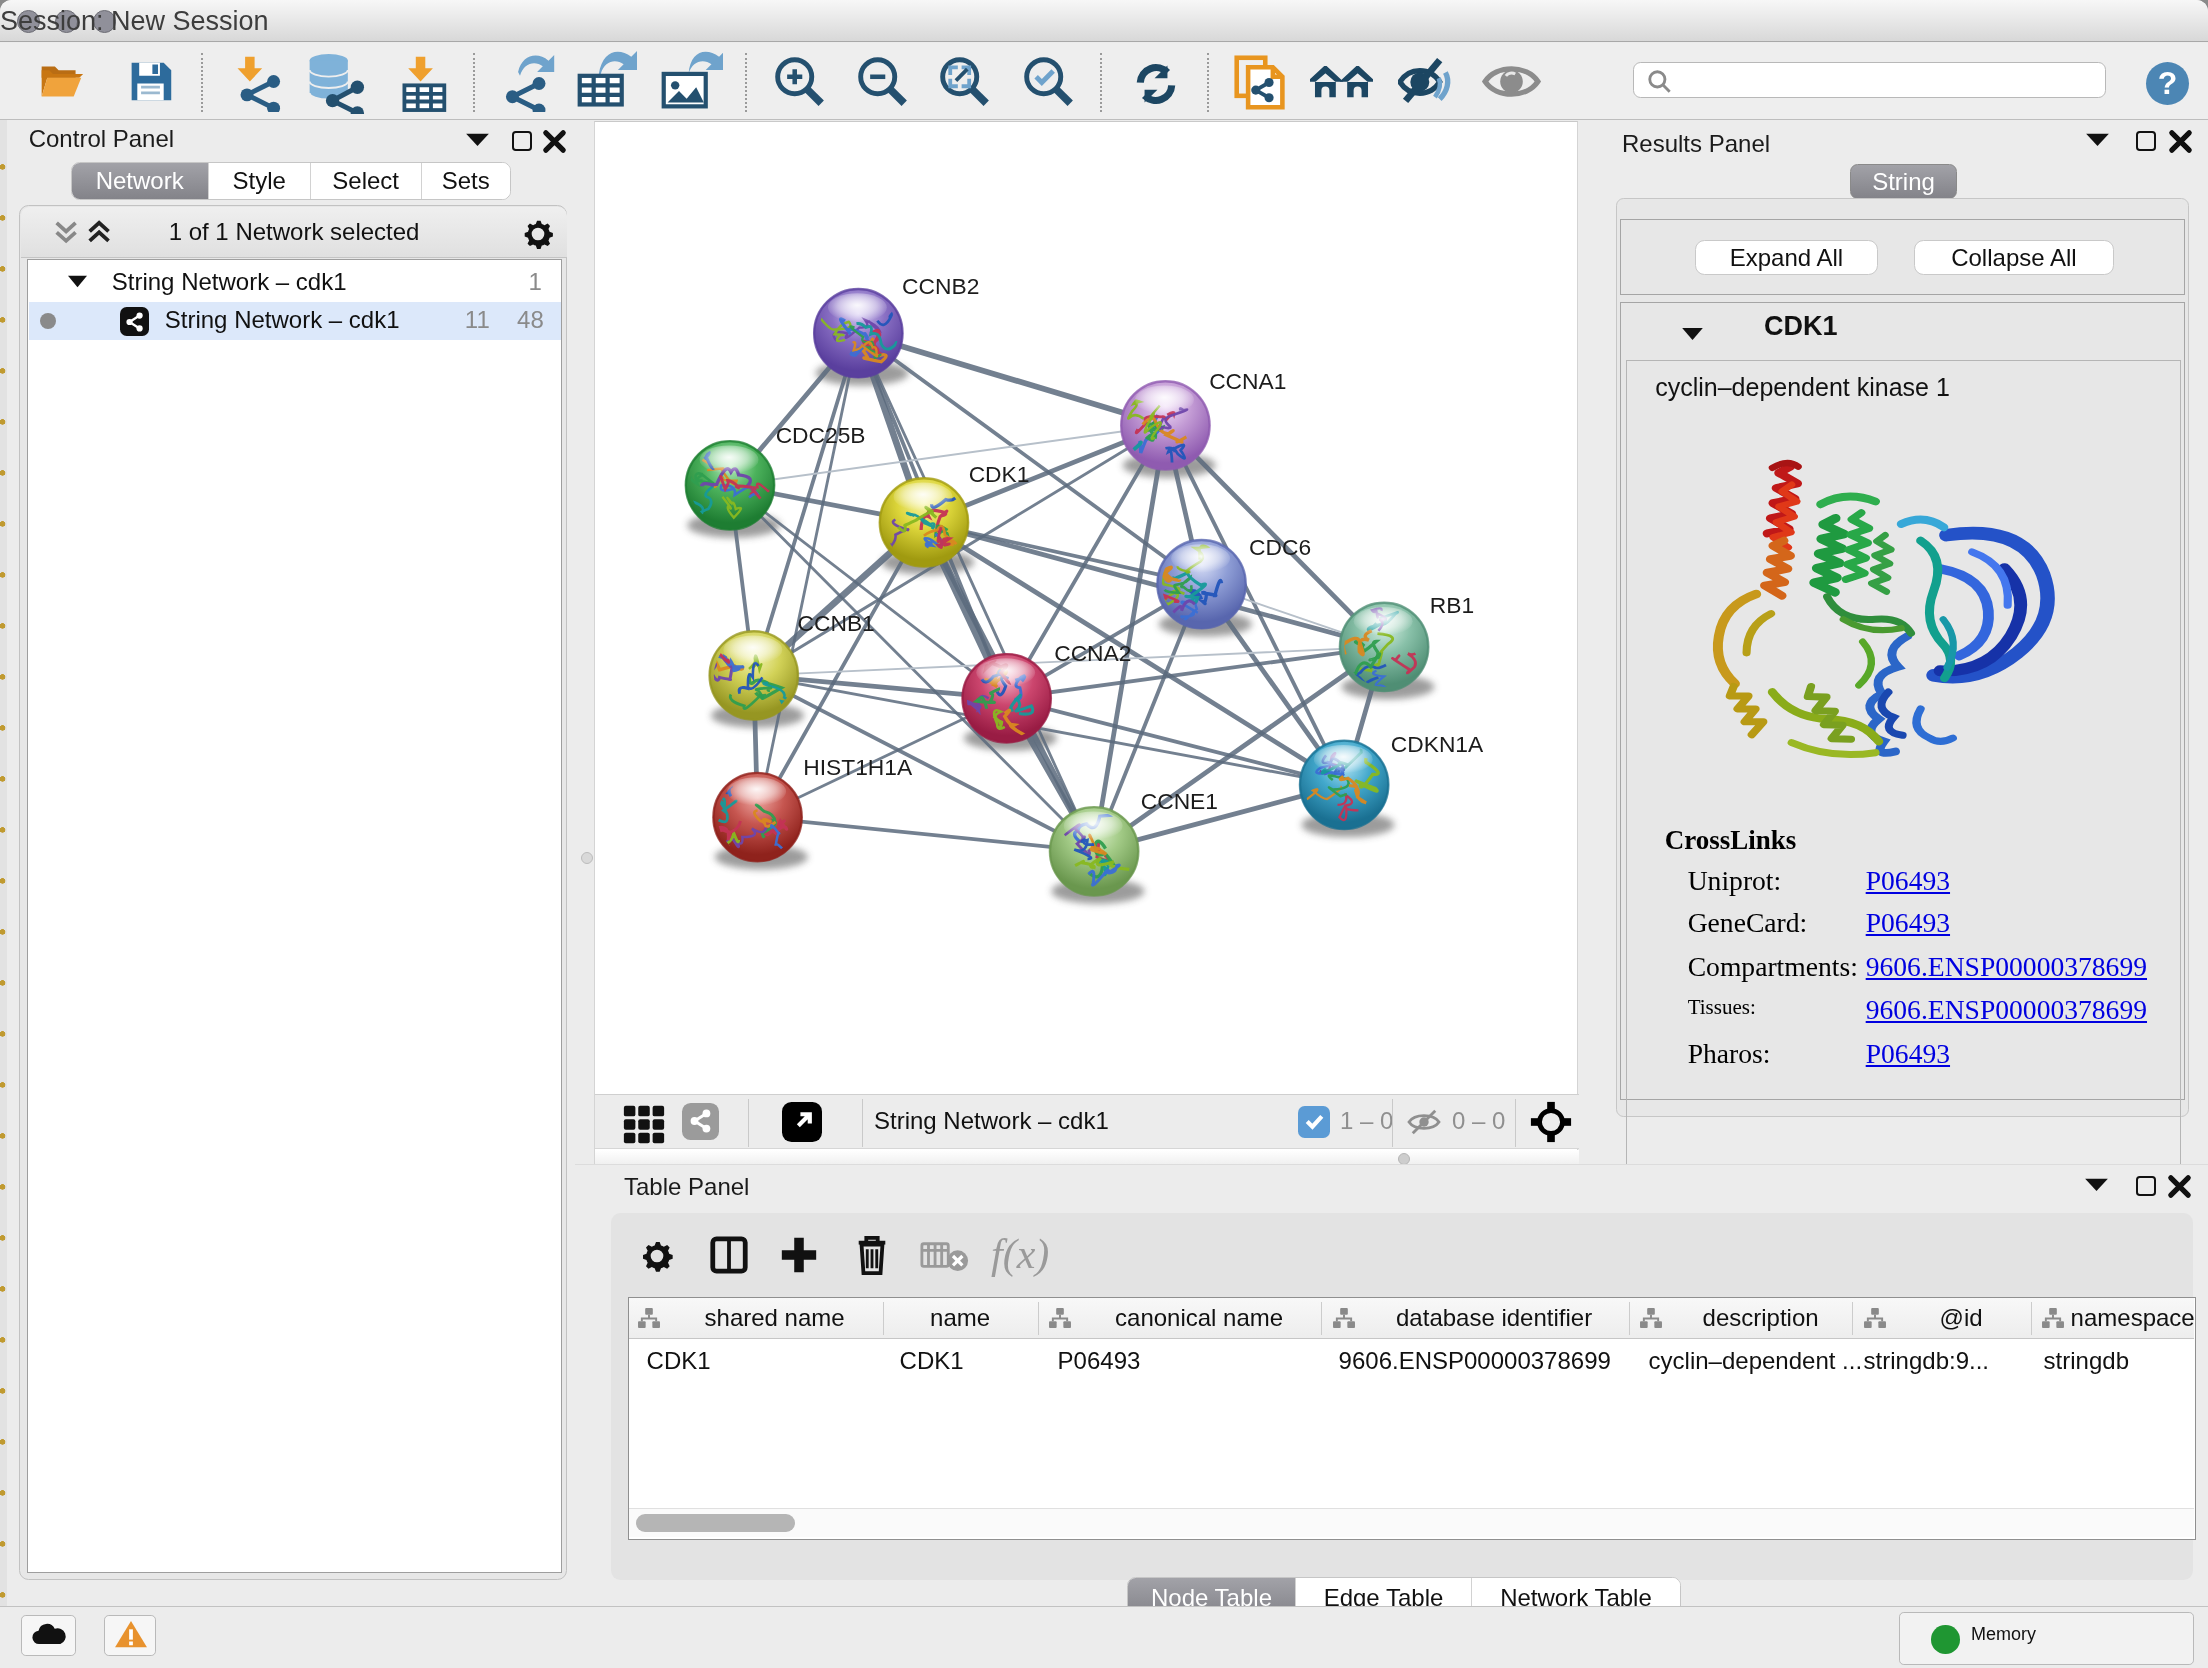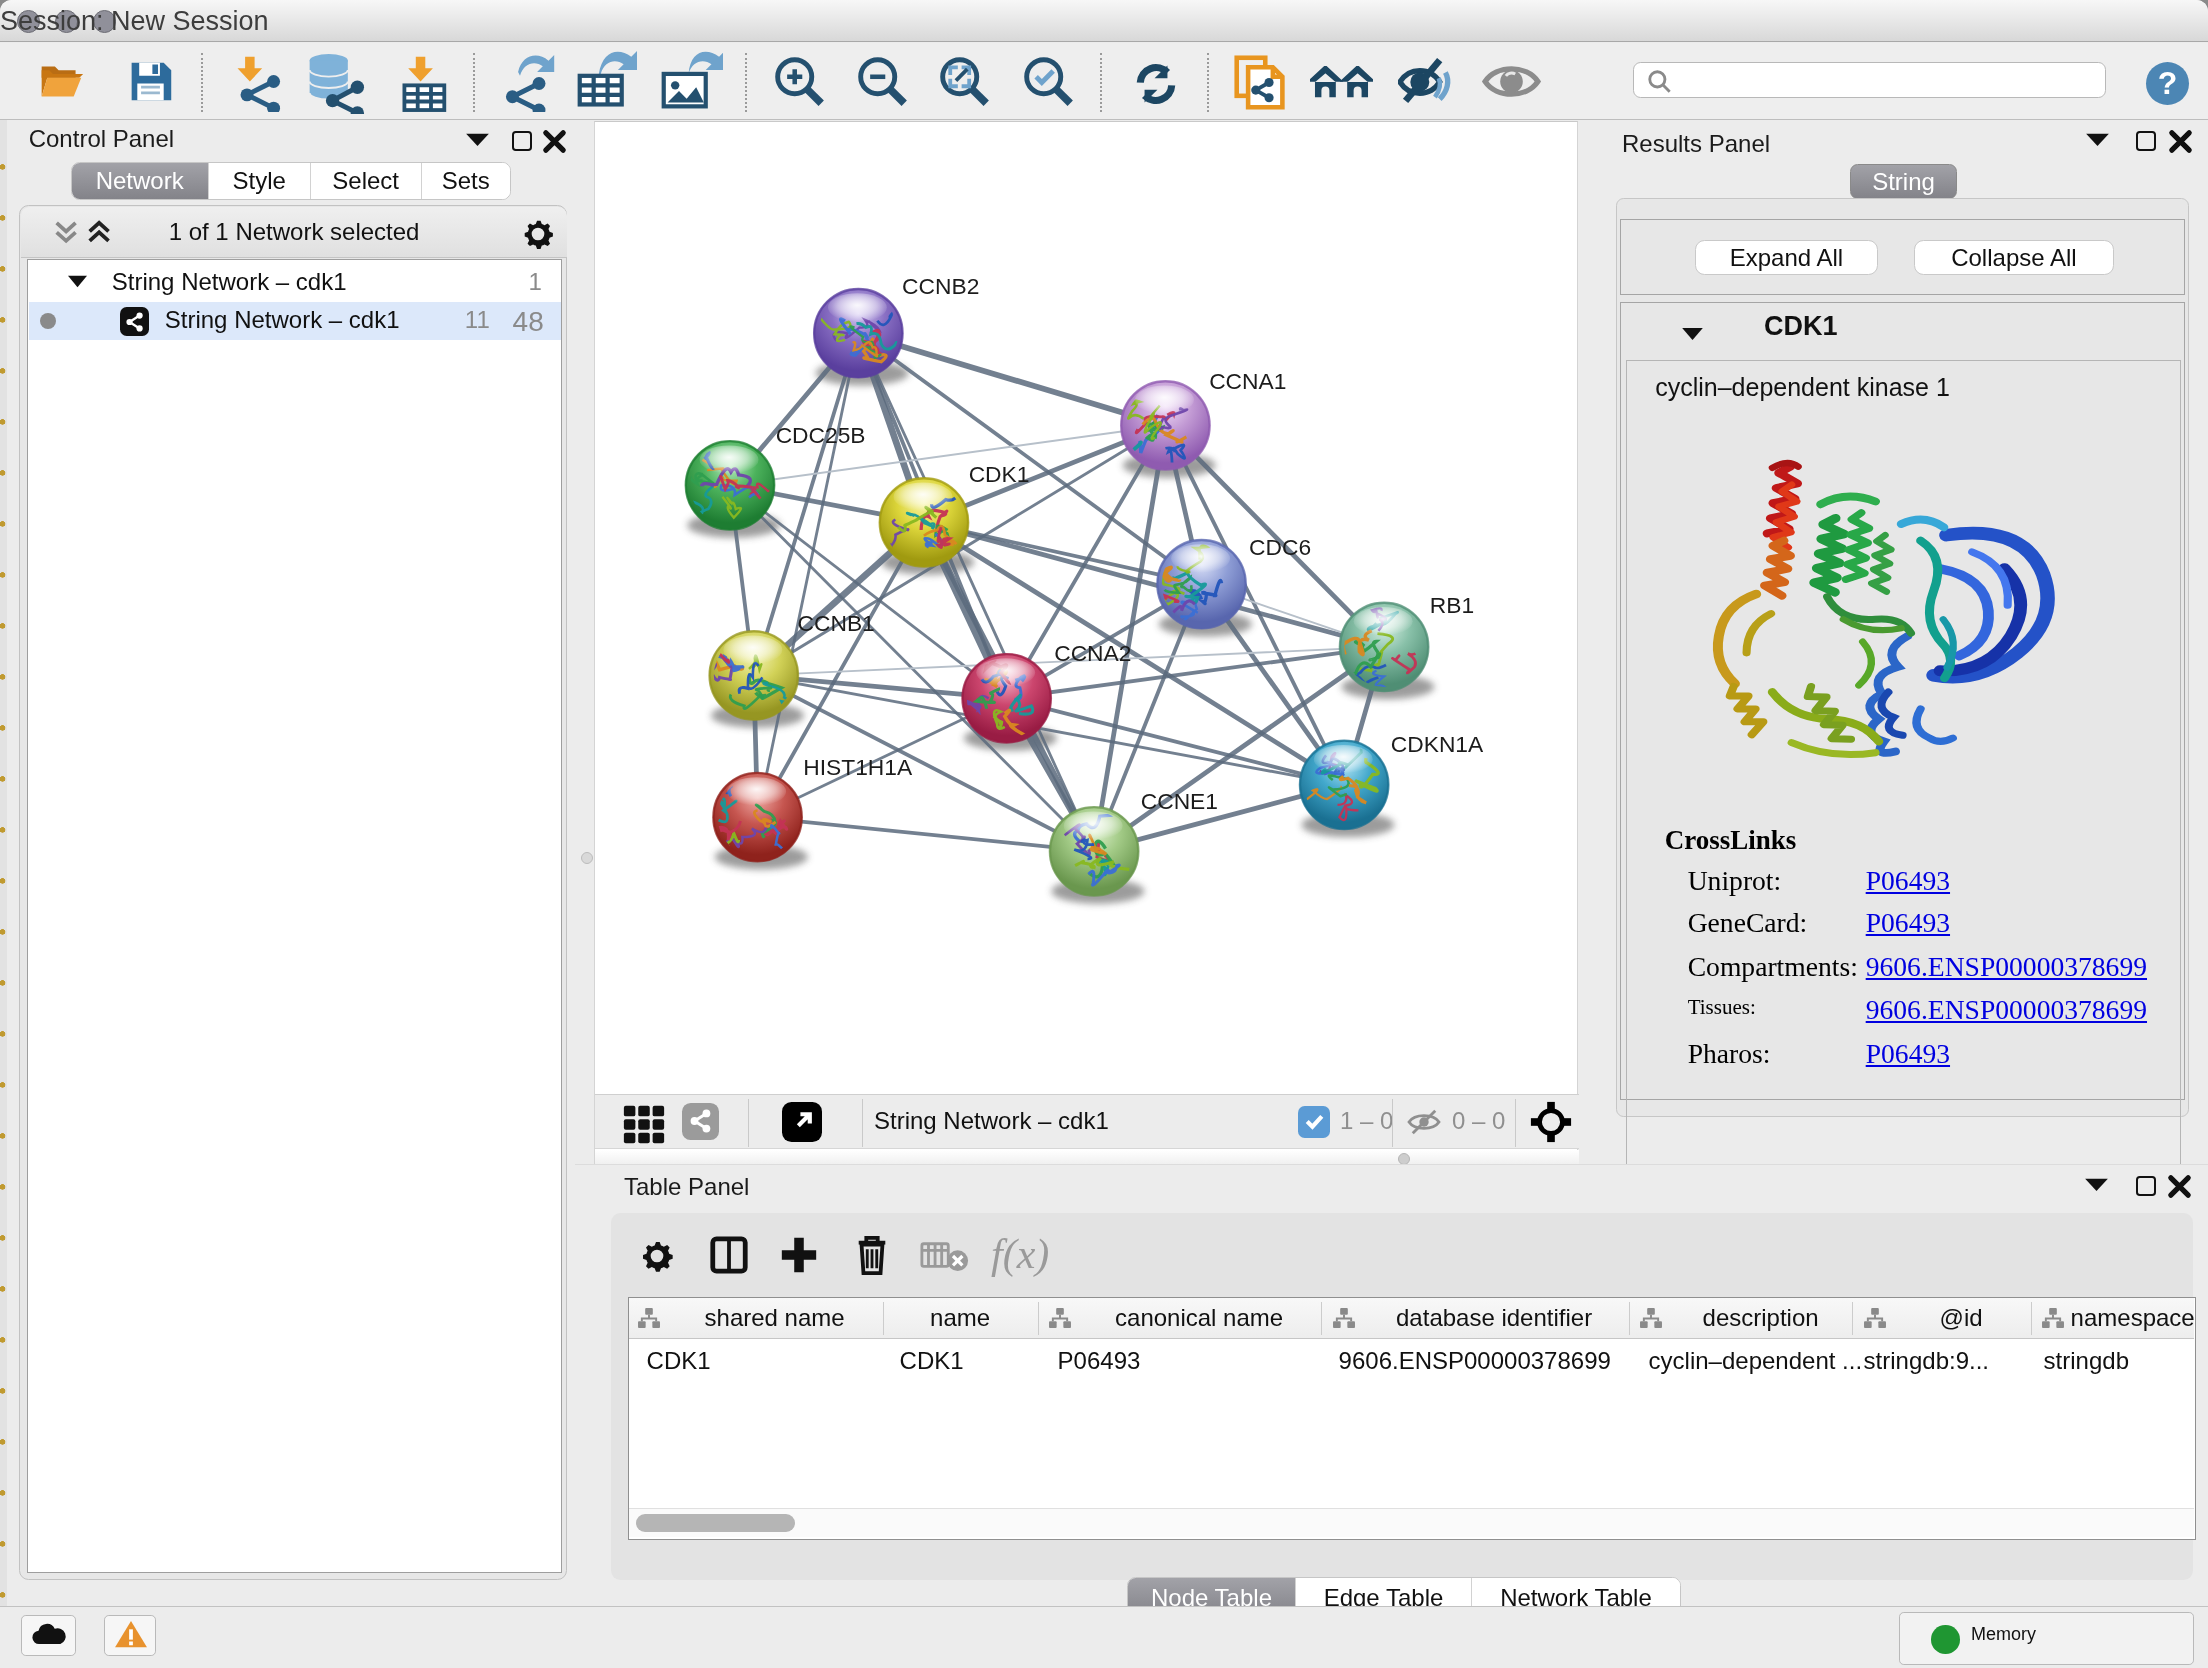--- a/index.html
+++ b/index.html
@@ -259,21 +259,21 @@
                 <g fill="#fff">
                   <circle cx="17" cy="5" r="3.4"></circle>
                   <circle cx="6" cy="12" r="3.4"></circle>
                   <circle cx="17" cy="19" r="3.4"></circle>
                   <path d="M6 12 L17 5 M6 12 L17 19" stroke="#fff" stroke-width="2.6"></path>
                 </g>
               </svg>
           </div>
           <div style="position:absolute;left:136px;top:3.8px;font-size:24px;color:#111;">String Network – cdk1</div>
           <div style="position:absolute;right:71px;top:3.8px;font-size:24px;color:#8a8a8a;">11</div>
-          <div style="position:absolute;right:17px;top:3.8px;font-size:28px;color:#8a8a8a;">48</div>
+          <div style="position:absolute;right:17px;top:3.8px;font-size:24px;color:#8a8a8a;">48</div>
         </div>
       </div>
     </div>
   </div>
 
   <div id="netview">
     <svg id="netsvg" width="984" height="971" viewBox="625 127 1035 1021" style="position:absolute;left:0;top:0;">
         <defs>
 <filter id="nshadow" x="-60%" y="-60%" width="220%" height="220%">
             <feGaussianBlur stdDeviation="4"></feGaussianBlur>

